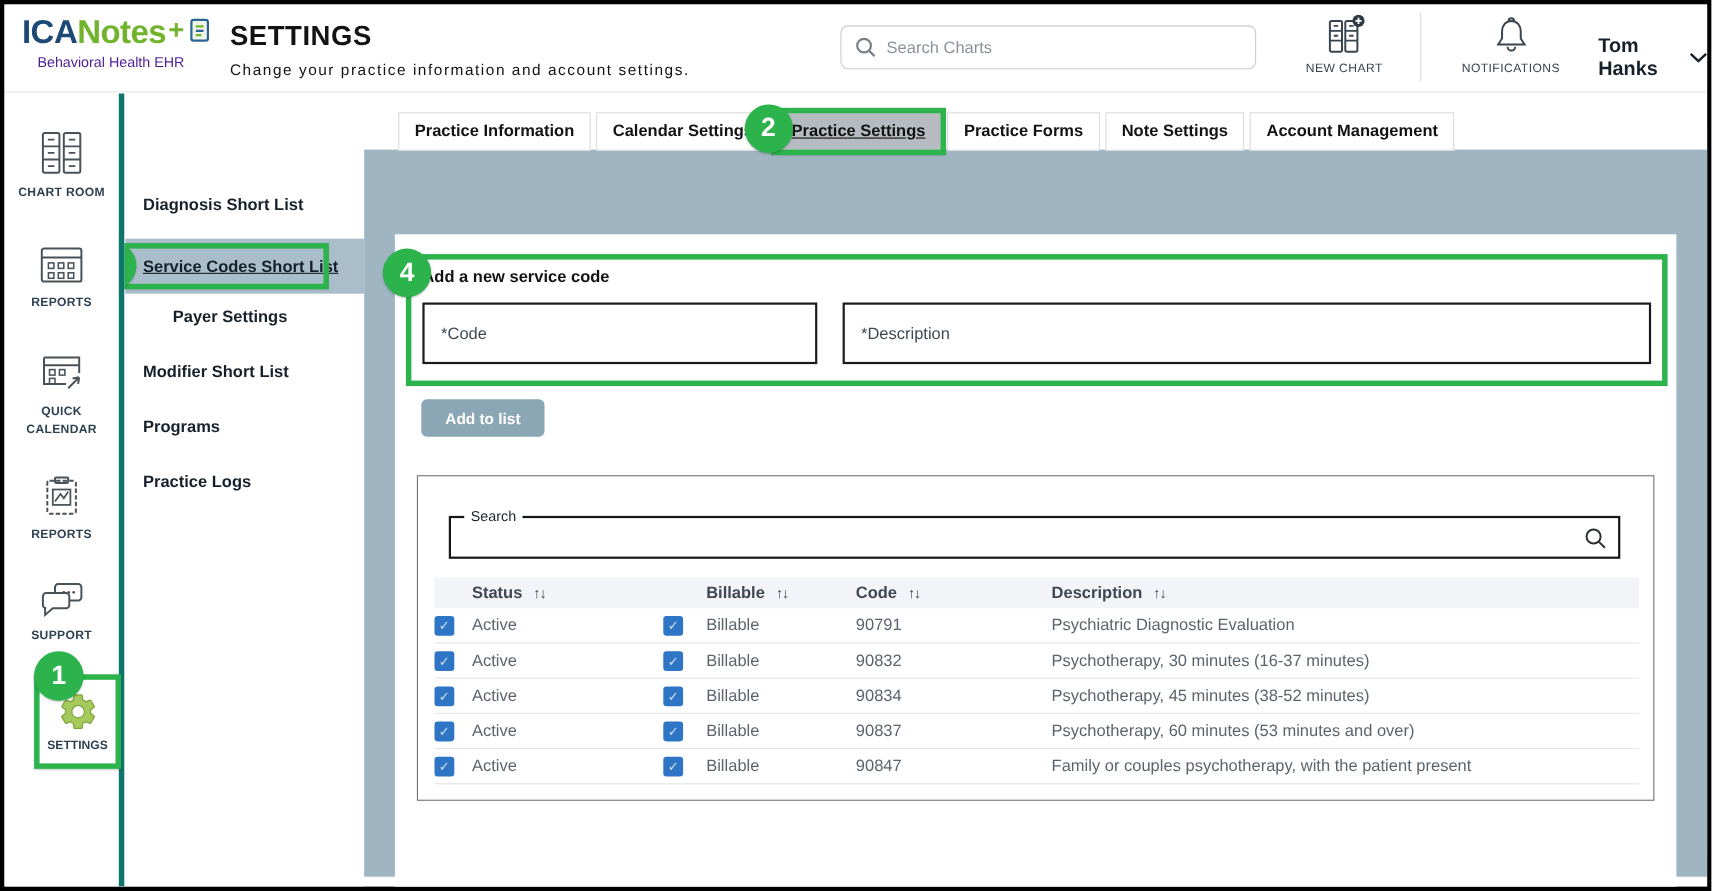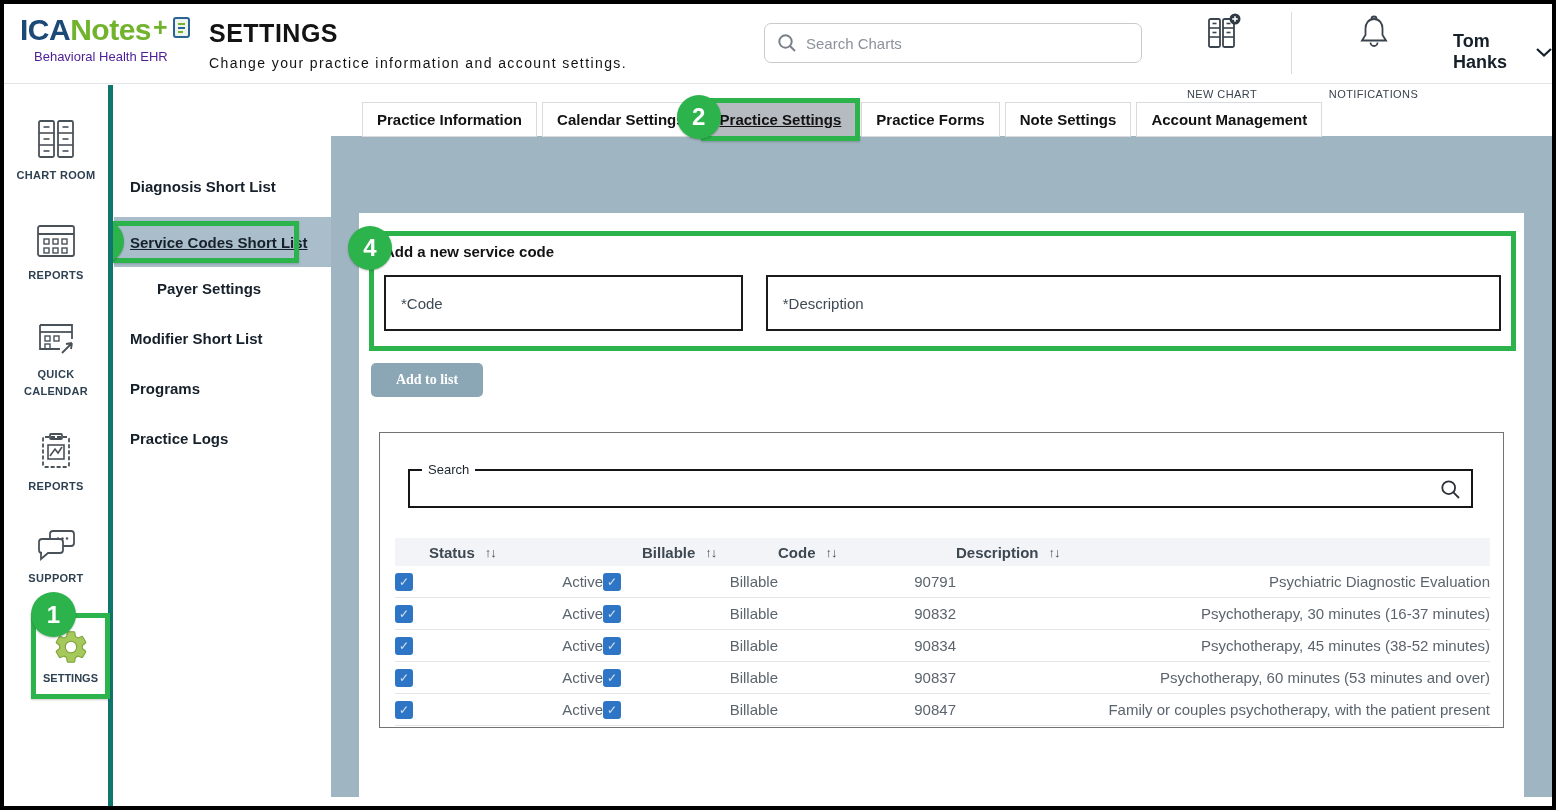--- a/index.html
+++ b/index.html
@@ -17,21 +17,21 @@
   .logo-ica { color:#1d4977; }
   .logo-notes { color:#72b32d; }
   .logo-plus { color:#72b32d; font-weight:bold; font-size:25px; margin:0 0 0 2px; }
   .logo-tagline { color:#4c1d95; font-size:13px; margin:4px 0 0 14px; }
   .page-title { position:absolute; left:205px; top:15px; font-size:25px; font-weight:bold; color:#131313; letter-spacing:0.5px; }
   .page-subtitle { position:absolute; left:205px; top:51px; font-size:14px; color:#131313; letter-spacing:1.4px; }
   .search-charts { position:absolute; left:760px; top:19px; width:378px; height:40px; border:1px solid #c7cbce; border-radius:7px; display:flex; align-items:center; padding:0 12px; gap:9px; background:#fff; }
   .search-charts input { border:none; outline:none; flex:1; font-size:15px; color:#333; font-family:inherit; background:transparent; }
   .search-charts input::placeholder { color:#8b929b; }
   .hdr-action { position:absolute; display:flex; flex-direction:column; align-items:center; gap:5px; cursor:pointer; }
-  .hdr-action .lbl { font-size:11px; color:#39434d; letter-spacing:0.4px; white-space:nowrap;margin-top:32px; }
+  .hdr-action .lbl { font-size:11px; color:#39434d; letter-spacing:0.4px; white-space:nowrap; }
   .hdr-divider { position:absolute; left:1287px; top:8px; height:62px; width:1px; background:#d8dadc; }
   .user { position:absolute; left:1449px; top:27px; display:flex; align-items:center; gap:11px; font-size:18px; font-weight:bold; color:#16202a; cursor:pointer; }
   
   .sidebar { position:absolute; left:0; top:81px; width:109px; bottom:0; background:#fff; border-right:5px solid #0f766e; z-index:4; }
   .side-item { position:absolute; left:0; width:100%; display:flex; flex-direction:column; align-items:center; gap:7px; cursor:pointer; }
   .side-item .lbl { font-size:11px; font-weight:bold; color:#2e4152; letter-spacing:0.3px; text-align:center; line-height:1.55; width:84px; }
   .settings-item { position:absolute; left:27px; top:528px; width:79px; height:86px; display:flex; flex-direction:column; align-items:center; justify-content:center; gap:6px; cursor:pointer; }
   
   .settings-menu { position:absolute; left:110px; top:81px; width:217px; bottom:0; background:#fff; z-index:3; }
   .menu-item { position:absolute; left:0; width:100%; padding-left:16px; font-size:15px; font-weight:bold; color:#16202a; cursor:pointer; }
@@ -46,27 +46,27 @@
   .frame { position:absolute; left:0; top:51px; right:0; height:661px; background:#9fb5c2; }
   .panel { position:absolute; left:28px; top:77px; width:1165px; height:607px; background:#fff; }
   .add-section { position:absolute; left:10px; top:18px; width:1147px; height:120px; border:5px solid #2cb34c; padding:7px 10px; background:#fff; }
   .add-title { font-size:15px; font-weight:bold; color:#121212; }
   .add-fields { display:flex; gap:23px; margin-top:15px; }
   .field { border:2px solid #1b1b1b; height:56px; display:flex; align-items:center; padding:0 15px; background:#fff; }
   .field.code { width:360px; }
   .field.desc { width:738px; }
   .field input { border:none; outline:none; width:100%; font-size:15px; color:#333; font-family:inherit; }
   .field input::placeholder { color:#3e4a55; }
-  .add-btn { position:absolute; left:12px; top:150px; width:112px; height:34px; background:#8ba6b4; border:none; border-radius:5px; color:#fff; font-size:14px; font-weight:bold; font-family:Liberation Serif, serif; cursor:pointer; }
+  .add-btn { position:absolute; left:24px; top:150px; width:112px; height:34px; background:#8ba6b4; border:none; border-radius:5px; color:#fff; font-size:14px; font-weight:bold; font-family:Liberation Sans, sans-serif; cursor:pointer; }
   .table-panel { position:absolute; left:20px; top:219px; width:1125px; height:296px; border:1px solid #737373; background:#fff; }
   .search-fieldset { position:absolute; left:28px; top:36px; right:30px; height:39px; border:2px solid #141618; background:#fff; }
   .search-legend { position:absolute; left:12px; top:-9px; background:#fff; padding:0 6px; font-size:13px; color:#1c242c; }
   .search-fieldset input { position:absolute; left:8px; top:4px; right:40px; height:28px; width:calc(100% - 52px); border:none; outline:none; font-size:15px; font-family:inherit; }
   .search-mag { position:absolute; right:10px; top:8px; cursor:pointer; }
-  .grid { position:absolute; left:15px; top:105px; width:1095px;text-align:right; }
+  .grid { position:absolute; left:15px; top:92px; width:1095px; }
   .grid-header, .grid-row { display:grid; grid-template-columns:34px 174px 39px 136px 178px 1fr; align-items:center; }
   .grid-header { height:28px; background:#f3f4f7; font-weight:bold; font-size:15px; color:#3e4852; }
   .grid-row { height:32px; border-bottom:1px solid #e3e5e8; font-size:15px; color:#5b646d; }
   .hcell { display:flex; align-items:center; gap:10px; }
   .sort { font-size:13px; color:#3e4852; letter-spacing:-1px; cursor:pointer; }
   .cb { width:18px; height:18px; background:#2e75c6; border-radius:3px; display:flex; align-items:center; justify-content:center; color:#cfe0f4; font-size:12px; cursor:pointer; }
   
   .ann-circle { position:absolute; width:44px; height:44px; border-radius:50%; background:#2cb34c; color:#fff; font-size:24px; font-weight:bold; display:flex; align-items:center; justify-content:center; z-index:20; box-shadow:0 1px 2px rgba(0,0,0,.25); }
   .green-frame { position:absolute; border:5px solid #2cb34c; pointer-events:none; z-index:15; box-shadow:0 1px 2px rgba(0,0,0,.2); }
   svg { display:block; }

